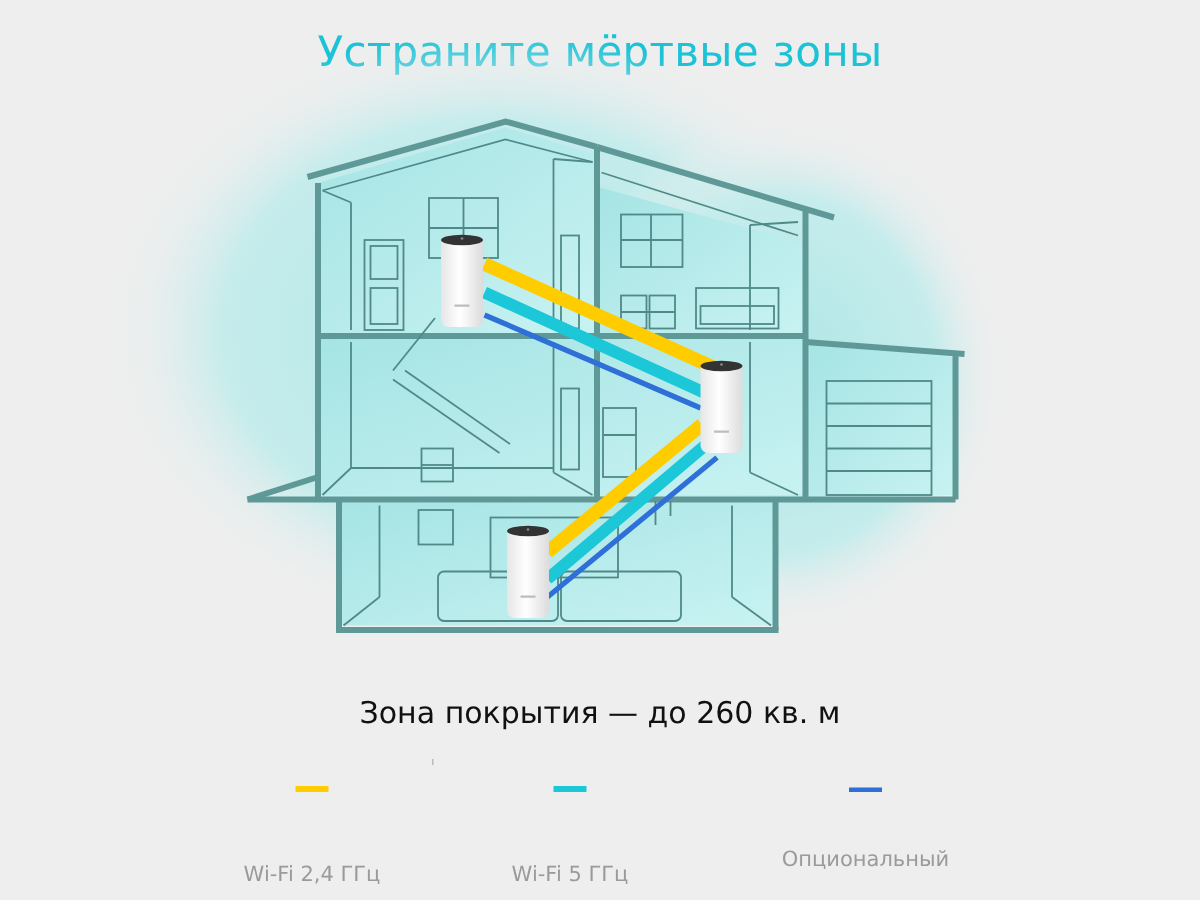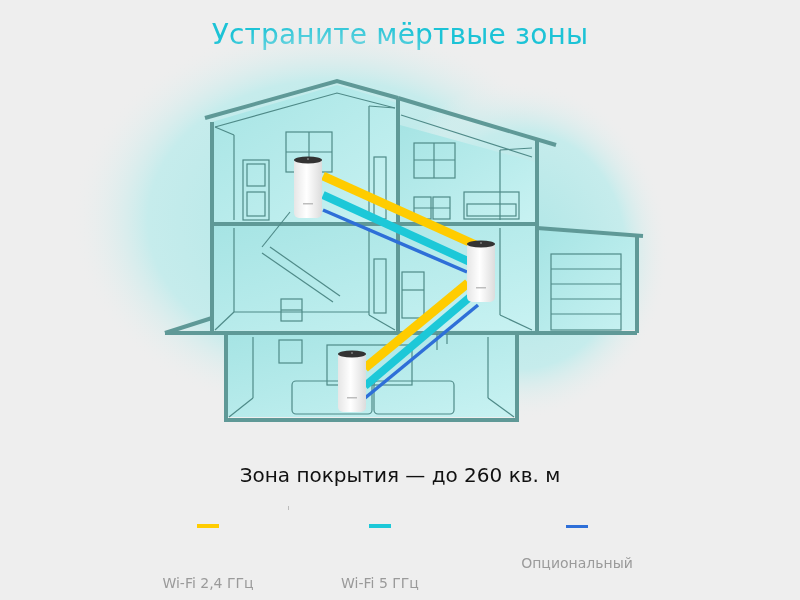--- a/index.html
+++ b/index.html
@@ -25,21 +25,21 @@
     position:absolute; left:288px; top:506px; width:1px; height:4px; background:#bbbbbb;
   }
   .legend-item {
     position:absolute; top:524px; width:180px; text-align:center;
   }
   .swatch { margin:0 auto; height:4px; width:22px; }
   .swatch.thin { height:3px; width:22px; margin-top:1px; }
   .legend-label {
     margin-top:46px; font-size:14px; color:#9a9a9a; line-height:19px;
   }
-  .legend-label.two { margin-top:26px; }
+  .legend-label.two { margin-top:36px; }
 </style>
 </head>
 <body>
 
 <div class="title">Устраните мёртвые зоны</div>
 
 <svg class="illustration" viewBox="0 0 800 460" xmlns="http://www.w3.org/2000/svg">
   <defs>
     <radialGradient id="glow" cx="50%" cy="50%" r="50%">
       <stop offset="0%" stop-color="#aee6e6"></stop>

